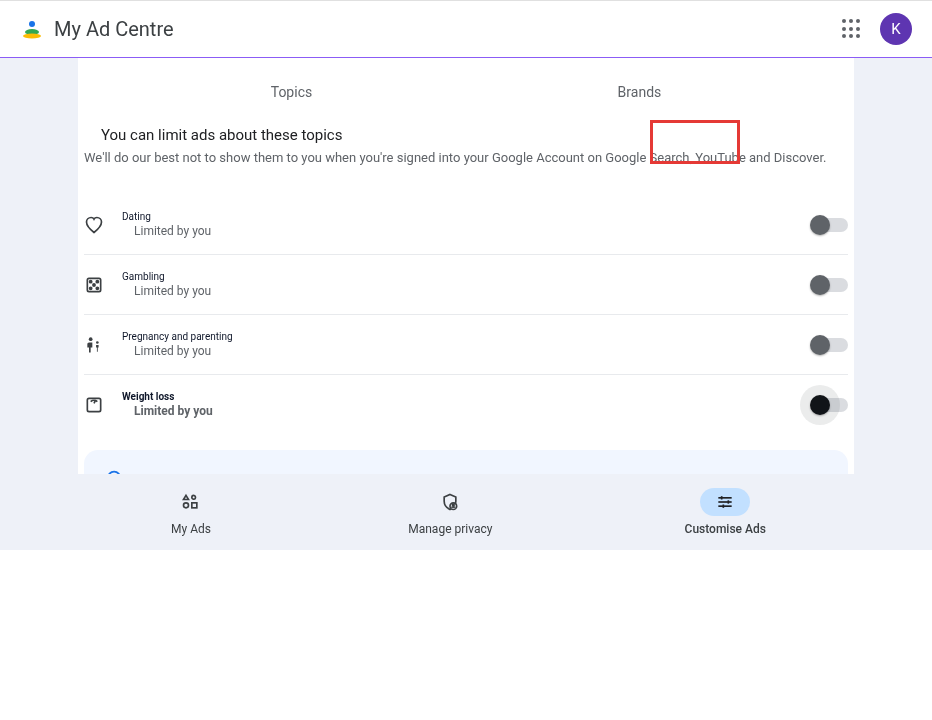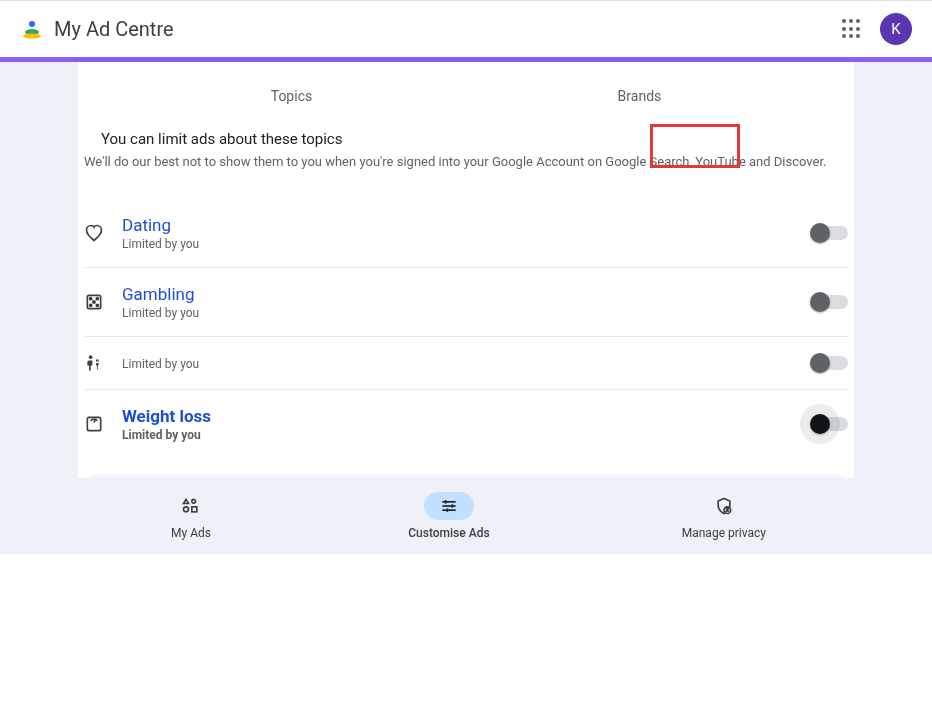--- a/index.html
+++ b/index.html
@@ -9,21 +9,21 @@
       width: 932px;
       height: 720px;
       overflow: hidden;
     }
     .header {
       display: flex;
       align-items: center;
       justify-content: space-between;
       padding: 12px 20px;
       border-top: 1px solid #e0e0e0;
-      border-bottom: 5px solid #8b5cf6;
+      border-bottom: 1px solid #8b5cf6;
       background: #fff;
     }
     .header-left {
       display: flex;
       align-items: center;
       gap: 10px;
     }
     .logo {
       width: 24px;
       height: 24px;
@@ -146,27 +146,28 @@
     .topic-icon {
       width: 20px;
       height: 20px;
       margin-right: 18px;
       color: #3c4043;
     }
     .topic-text {
       flex: 1;
     }
     .topic-title {
-      font-size: 17px;
-      color: #1d4ed8;
+      font-size: 10px;
+      color: #0f172a;
     }
     .topic-status {
       font-size: 12px;
       color: #5f6368;
       margin-top: 2px;
+      margin-left: 12px;
     }
     .toggle {
       width: 36px;
       height: 14px;
       background: #dadce0;
       border-radius: 10px;
       position: relative;
       cursor: pointer;
     }
     .toggle .knob {
@@ -328,20 +329,21 @@
         <div class="topic-row">
           <div class="topic-icon">
             <svg viewBox="0 0 24 24" width="20" height="20" fill="currentColor">
               <circle cx="8" cy="5" r="2.2"></circle>
               <path d="M6 9h4v6H8v6H6v-6H4v-4c0-1 1-2 2-2z"></path>
               <circle cx="16" cy="9" r="1.6"></circle>
               <path d="M14.5 12h3v3h-1v5h-1v-5h-1v-3z"></path>
             </svg>
           </div>
           <div class="topic-text">
+            <div class="topic-title">Pregnancy and parenting</div>
             <div class="topic-status">Limited by you</div>
           </div>
           <div class="toggle">
               <div class="knob"></div>
             </div>
         </div>
 
         <div class="topic-row">
           <div class="topic-icon">
             <svg viewBox="0 0 24 24" width="20" height="20" fill="none" stroke="currentColor" stroke-width="2">
@@ -378,41 +380,41 @@
     <div class="nav-item">
       <div class="nav-icon-wrap">
         <svg viewBox="0 0 24 24" width="20" height="20" fill="none" stroke="#3c4043" stroke-width="2">
           <path d="M6 4 L9 9 L3 9 Z"></path>
           <path d="M15 4 C17 4 18 6 17 8 C16 9 14 9 13 7 C13 5 14 4 15 4 Z"></path>
           <circle cx="6" cy="16" r="3"></circle>
           <rect x="13" y="13" width="6" height="6"></rect>
         </svg>
       </div>
       <span>My Ads</span>
+    </div>
+    <div class="nav-item">
+      <div class="nav-icon-wrap">
+        <svg viewBox="0 0 24 24" width="20" height="20" fill="none" stroke="#3c4043" stroke-width="2">
+          <path d="M12 3 L19 6 V11 C19 16 16 19 12 21 C8 19 5 16 5 11 V6 Z"></path>
+          <circle cx="16" cy="17" r="4" fill="#eef1f8"></circle>
+          <circle cx="16" cy="15.5" r="1" fill="#3c4043"></circle>
+          <path d="M14 19 C14 17.5 18 17.5 18 19" fill="#3c4043"></path>
+        </svg>
+      </div>
+      <span>Manage privacy</span>
     </div>
     <div class="nav-item active">
       <div class="nav-icon-wrap">
         <svg viewBox="0 0 24 24" width="20" height="20" fill="none" stroke="#202124" stroke-width="2">
           <line x1="4" y1="7" x2="20" y2="7"></line>
           <line x1="4" y1="12" x2="20" y2="12"></line>
           <line x1="4" y1="17" x2="20" y2="17"></line>
           <line x1="8" y1="5" x2="8" y2="9"></line>
           <line x1="16" y1="10" x2="16" y2="14"></line>
           <line x1="10" y1="15" x2="10" y2="19"></line>
         </svg>
       </div>
       <span>Customise Ads</span>
     </div>
-    <div class="nav-item">
-      <div class="nav-icon-wrap">
-        <svg viewBox="0 0 24 24" width="20" height="20" fill="none" stroke="#3c4043" stroke-width="2">
-          <path d="M12 3 L19 6 V11 C19 16 16 19 12 21 C8 19 5 16 5 11 V6 Z"></path>
-          <circle cx="16" cy="17" r="4" fill="#eef1f8"></circle>
-          <circle cx="16" cy="15.5" r="1" fill="#3c4043"></circle>
-          <path d="M14 19 C14 17.5 18 17.5 18 19" fill="#3c4043"></path>
-        </svg>
-      </div>
-      <span>Manage privacy</span>
-    </div>
   </div>
 
   <div class="white-space"></div>
 </div>
 
 </body></html>

